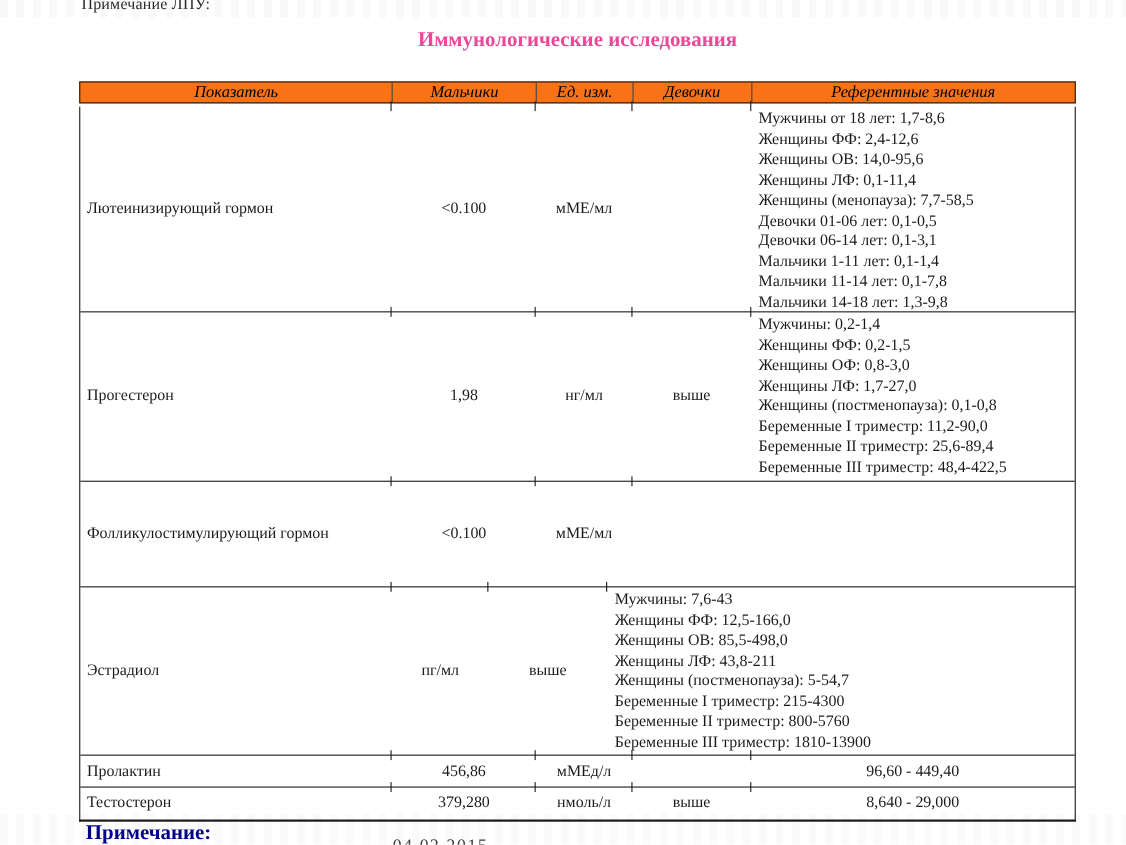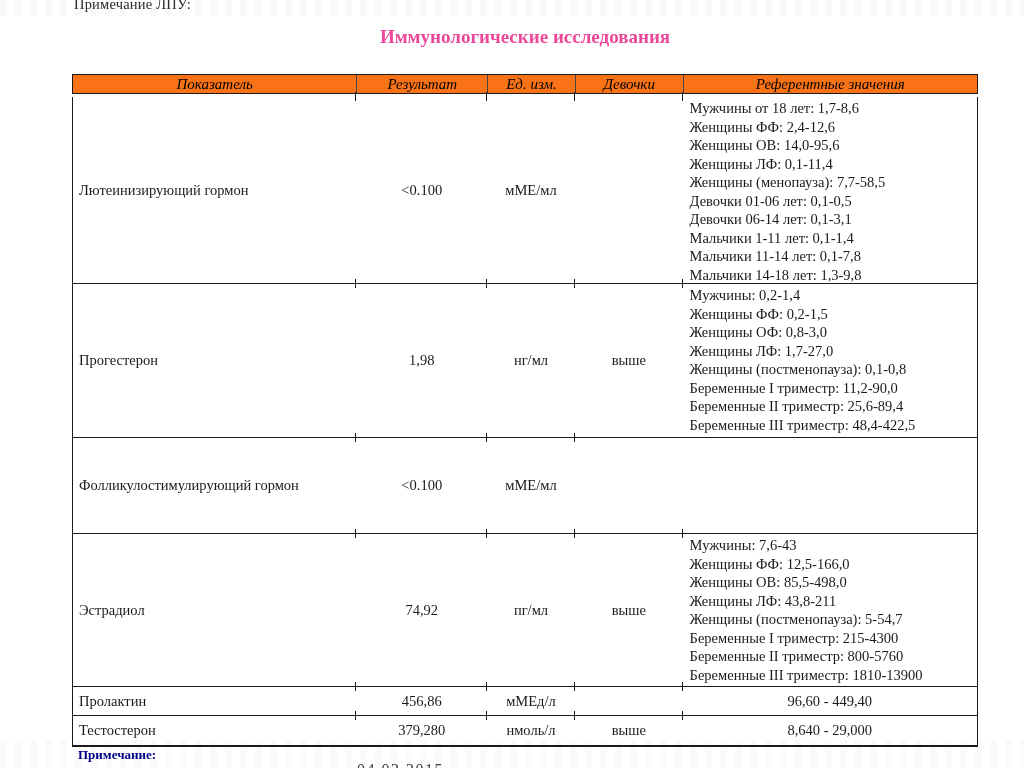--- a/index.html
+++ b/index.html
@@ -74,42 +74,42 @@
 
   .r1{height:186px;}
   .r2{height:154px;}
   .r3{height:96px;}
   .r4{height:153px;}
   .r5{height:29px;}
   .r6{height:30px;}
 
   .bottom-note{
     position:absolute;left:78px;top:747px;
-    font-weight:bold;font-size:13px;color:#00008b;
+    font-weight:bold;font-size:19px;color:#00008b;
   }
   .partial-date{
     position:absolute;left:357px;top:761px;
     font-size:16px;color:#3d3d3d;letter-spacing:1.5px;
   }
 </style>
 </head>
 <body>
 
 <div class="scan-stripes stripes-top"></div>
 <div class="scan-stripes stripes-bottom"></div>
 
 <div class="top-note">Примечание ЛПУ:</div>
 
 <div class="title">Иммунологические исследования</div>
 
 <div class="doc">
 
   <div class="hdr">
     <div class="hcell c1">Показатель</div>
-    <div class="hcell c2">Результат</div>
+    <div class="hcell c2">Мальчики</div>
     <div class="hcell c3">Ед. изм.</div>
     <div class="hcell c4">Девочки</div>
     <div class="hcell c5">Референтные значения</div>
   </div>
 
   <div class="tbody">
 
     <div class="trow r1">
       <div class="bcell c1 cell-name">Лютеинизирующий гормон</div>
       <div class="bcell c2 cell-mid tick">&lt;0.100</div>
@@ -144,21 +144,20 @@
 
     <div class="trow r3">
       <div class="bcell c1 cell-name">Фолликулостимулирующий гормон</div>
       <div class="bcell c2 cell-mid tick">&lt;0.100</div>
       <div class="bcell c3 cell-mid tick">мМЕ/мл</div>
       <div class="bcell c4 cell-mid tick"></div>
     </div>
 
     <div class="trow r4">
       <div class="bcell c1 cell-name">Эстрадиол</div>
-      <div class="bcell c2 cell-mid tick">74,92</div>
       <div class="bcell c3 cell-mid tick">пг/мл</div>
       <div class="bcell c4 cell-mid tick">выше</div>
       <div class="bcell c5 cell-refs tick">Мужчины: 7,6-43
 Женщины ФФ: 12,5-166,0
 Женщины ОВ: 85,5-498,0
 Женщины ЛФ: 43,8-211
 Женщины (постменопауза): 5-54,7
 Беременные I триместр: 215-4300
 Беременные II триместр: 800-5760
 Беременные III триместр: 1810-13900</div>

